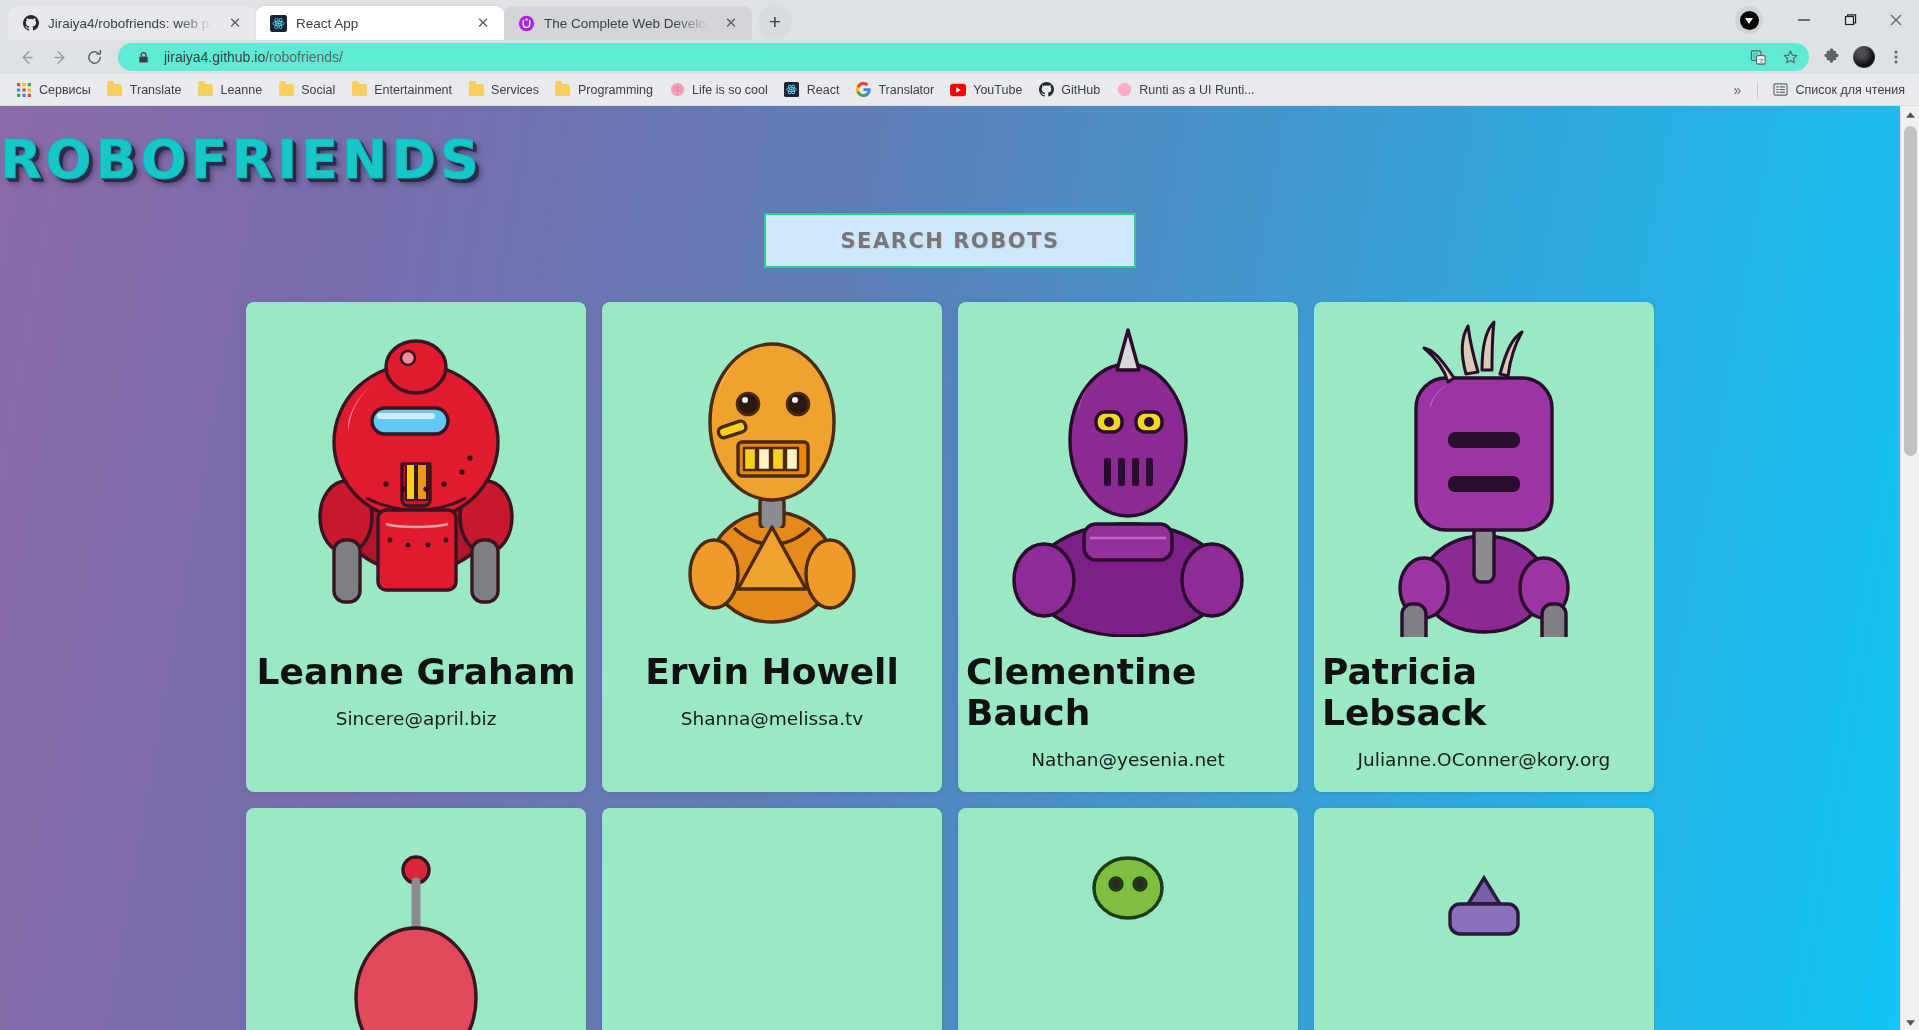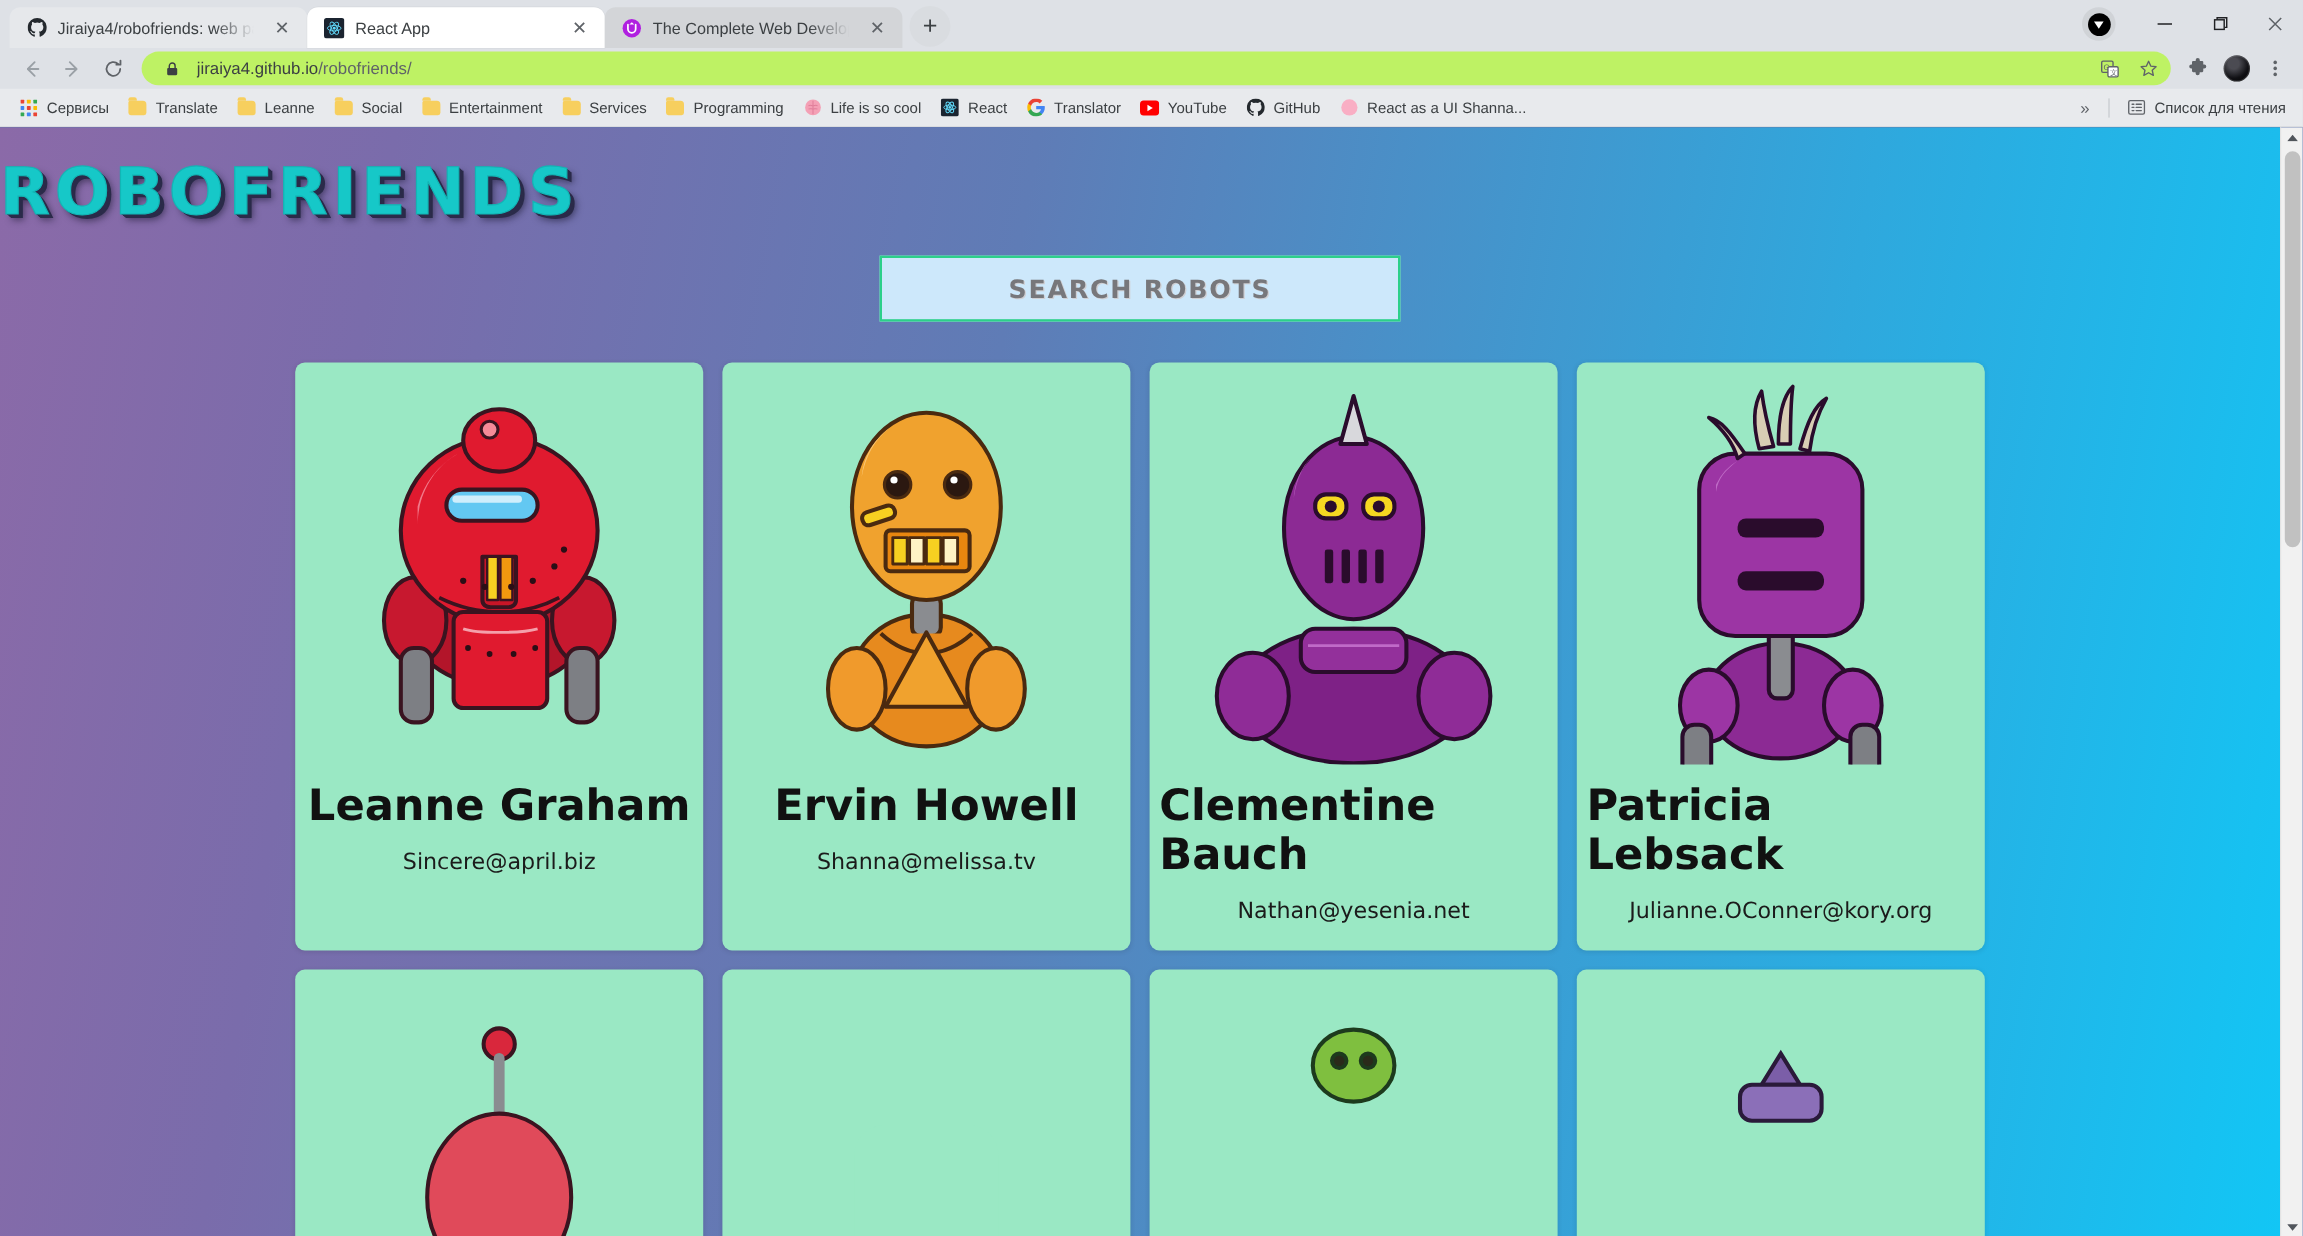--- a/index.html
+++ b/index.html
@@ -91,21 +91,21 @@
     background: #dee1e6;
   }
   .navbtn {
     width: 32px; height: 30px;
     display: flex; align-items: center; justify-content: center;
     color: #5f6368; border-radius: 50%;
   }
   .omnibox {
     flex: 1 1 auto;
     height: 28px;
-    background: #bef264;
+    background: #5eead4;
     border-radius: 14px;
     display: flex;
     align-items: center;
     padding: 0 8px 0 14px;
     margin: 0 6px;
     gap: 10px;
     min-width: 0;
   }
   .omnibox .url {
     font-size: 14px; color: #3c4043; flex: 1 1 auto;
@@ -179,21 +179,21 @@
     font-weight: 700;
     letter-spacing: 4px;
     color: #16c8c8;
     text-shadow:
       1px 1px 0 #2b2b4a, 2px 2px 0 #2b2b4a, 3px 3px 0 #2b2b4a,
       4px 4px 0 #2b2b4a, 5px 5px 6px rgba(20,20,40,.55);
     -webkit-text-stroke: 1px #12b5b5;
   }
   .search-wrap { display: flex; justify-content: center; margin-top: 22px; }
   .search-box {
-    width: 434px;
+    width: 372px;
     height: 55px;
     background: #cde8fb;
     border: 2px solid #2cd08a;
     outline: none;
     text-align: center;
     font-family: "DejaVu Sans", sans-serif;
     font-size: 21px;
     font-weight: 400;
     letter-spacing: 1px;
     color: #6f6f72;
@@ -502,21 +502,21 @@
       </span>
       <span>GitHub</span>
     </div>
 
     <div class="bm">
       <span class="bm-ico">
         <svg width="15" height="15" viewBox="0 0 16 16">
             <circle cx="8" cy="8" r="7.2" fill="#f9aec4"></circle>
           </svg>
       </span>
-      <span>React as a UI Shanna...</span>
+      <span>Runti as a UI Runti...</span>
     </div>
 
     <div class="bm-spacer"></div>
     <div class="chev-more">»</div>
     <div class="bm-div"></div>
     <div class="bm">
       <span class="bm-ico">
         <svg width="15" height="15" viewBox="0 0 16 16">
             <rect x="1" y="2" width="14" height="12" rx="1.4" fill="none" stroke="#5f6368" stroke-width="1.2"></rect>
             <path d="M4 5.2h1.6M4 8h1.6M4 10.8h1.6M7.6 5.2h4.6M7.6 8h4.6M7.6 10.8h4.6" stroke="#5f6368" stroke-width="1.2" stroke-linecap="round"></path>

